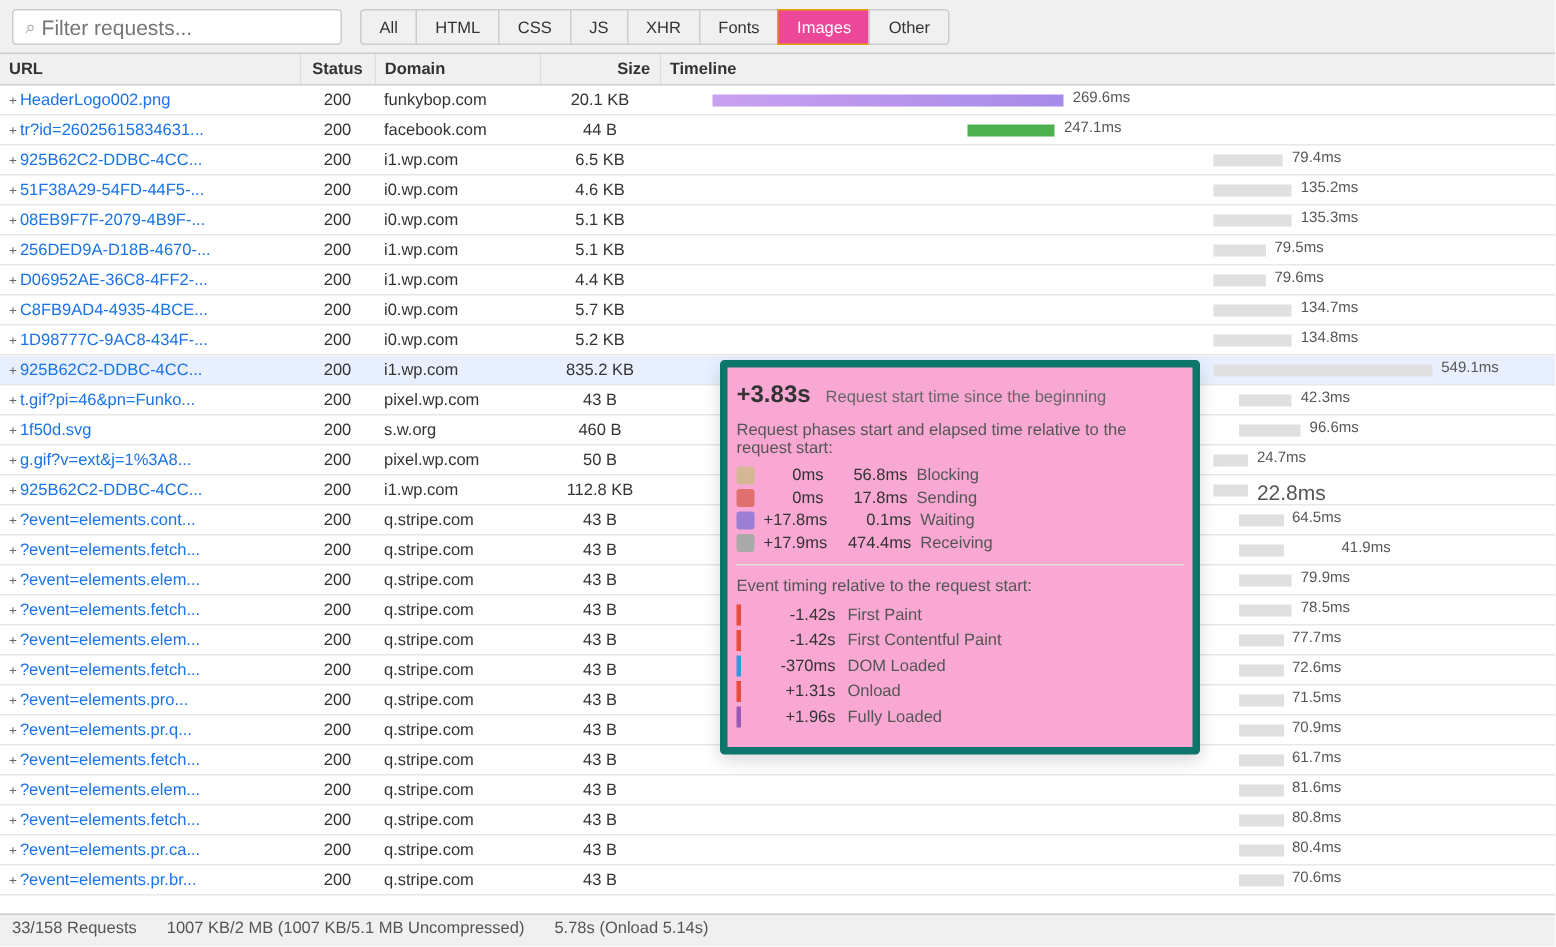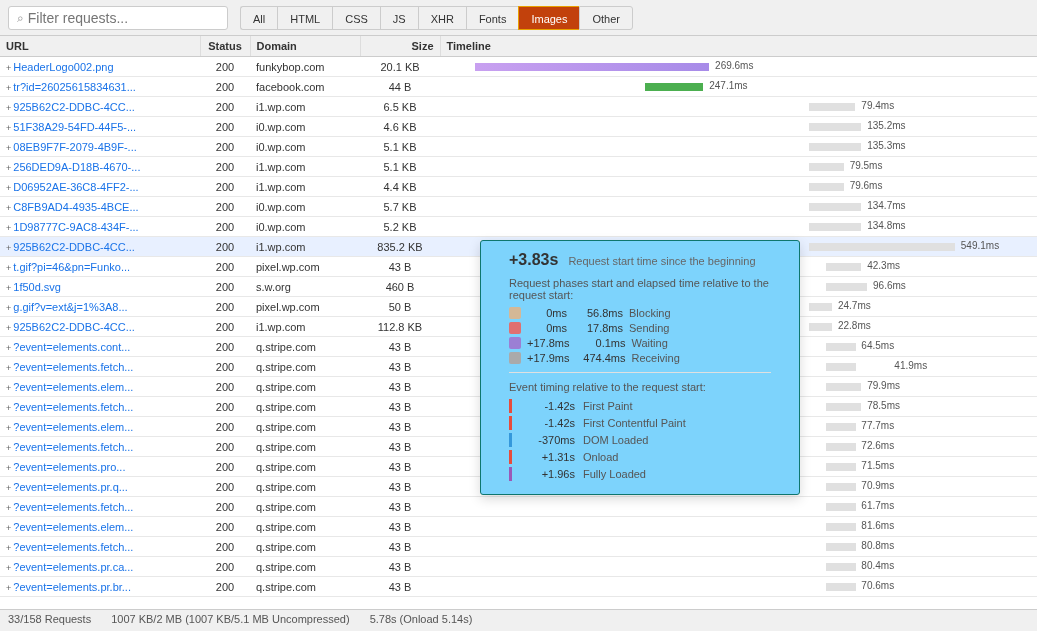--- a/index.html
+++ b/index.html
@@ -49,21 +49,21 @@
       border-right: none;
       background: #f0f0f0;
       cursor: pointer;
       font-size: 11px;
       color: #333;
       height: 24px;
       line-height: 18px;
     }
     .filter-btn:first-child { border-radius: 3px 0 0 3px; }
     .filter-btn:last-child { border-radius: 0 3px 3px 0; border-right: 1px solid #ccc; }
-    .filter-btn.active-images { background: #c2410c; color: white; border-color: #e8a000; }
+    .filter-btn.active-images { background: #ec4899; color: white; border-color: #e8a000; }
 
     
     .table-container {
       position: relative;
       overflow: auto;
       height: calc(631px - 36px - 22px);
     }
     table {
       width: 100%;
       border-collapse: collapse;
@@ -121,25 +121,25 @@
       font-size: 11px;
       color: #555;
       height: 22px;
       display: flex;
       gap: 20px;
     }
 
     
     .tooltip-popup {
       position: absolute;
-      background: #7dd3fc;
-      border: 1px solid #0f766e;
+      background: #f9a8d4;
+      border: 5px solid #0f766e;
       border-radius: 3px;
       box-shadow: 0 4px 12px rgba(0,0,0,0.15);
-      padding: 10px 28px;
+      padding: 10px 6px;
       width: 320px;
       z-index: 100;
       top: 240px;
       left: 480px;
       font-size: 11px;
     }
     .tooltip-header {
       display: flex;
       align-items: baseline;
       margin-bottom: 8px;
@@ -385,21 +385,21 @@
             </td>
           </tr>
           <tr>
             <td class="url-cell"><span style="color:#666;margin-right:2px;font-size:9px;">+</span>925B62C2-DDBC-4CC...</td>
             <td class="status-cell">200</td>
             <td>i1.wp.com</td>
             <td class="size-cell">112.8 KB</td>
             <td class="timeline-cell">
               <div style="position:relative;height:14px;width:100%;">
                 <div style="position:absolute;left:62%;top:3px;width:4%;height:8px;background:#e0e0e0;"></div>
-                <span style="position:absolute;left:67%;top:0;font-size:10px;color:#555;">22.8ms</span>
+                <span style="position:absolute;left:67%;top:0;font-size:14px;color:#555;">22.8ms</span>
               </div>
             </td>
           </tr>
           <tr>
             <td class="url-cell"><span style="color:#666;margin-right:2px;font-size:9px;">+</span>?event=elements.cont...</td>
             <td class="status-cell">200</td>
             <td>q.stripe.com</td>
             <td class="size-cell">43 B</td>
             <td class="timeline-cell">
               <div style="position:relative;height:14px;width:100%;">

